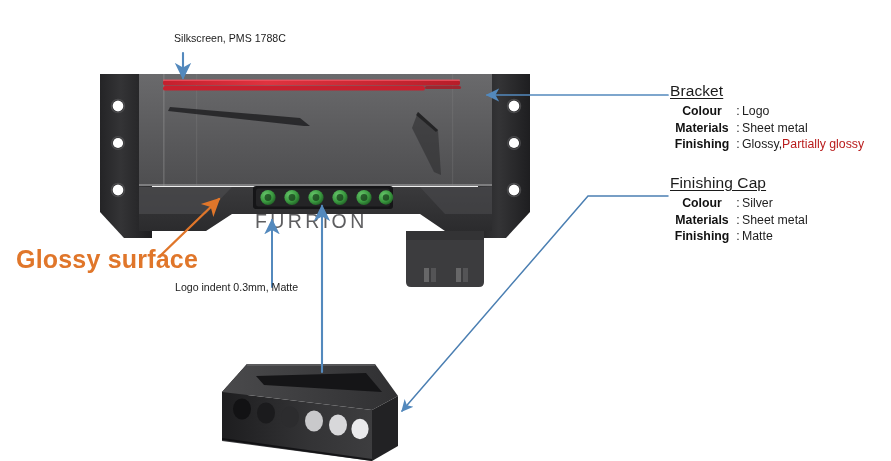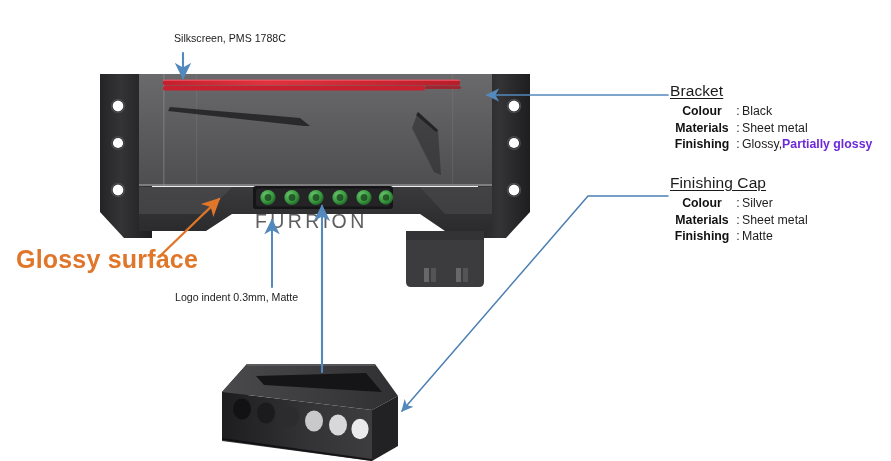--- a/index.html
+++ b/index.html
@@ -62,32 +62,32 @@
     color: #111111;
     width: 64px;
     flex: none;
   }
   .spec-colon {
     color: #222;
     width: 8px;
     flex: none;
   }
   .spec-val { color: #1d1d1d; }
-  .accent-orange { color: #6d28d9; font-weight: bold; }
+  .accent-orange { color: #b91c1c; font-weight: normal; }
 
   
   .caption {
     position: absolute;
     font-size: 10.6px;
     line-height: 13px;
     color: #1c1c1c;
     white-space: nowrap;
   }
   #silkscreen-caption { left: 174px; top: 32px; }
-  #logo-caption { left: 175px; top: 291px; }
+  #logo-caption { left: 175px; top: 281px; }
 
   
   #glossy-label {
     position: absolute;
     left: 16px;
     top: 245px;
     font-size: 25px;
     font-weight: bold;
     color: #e0762a;
     white-space: nowrap;
@@ -262,21 +262,21 @@
 
       <line x1="160" y1="256" x2="219" y2="199" stroke="#e0762a" stroke-width="2.3" marker-end="url(#arrowOrange)"></line>
     </g>
   </svg>
 
   <div class="spec-block" id="bracket-block">
     <div class="spec-title">Bracket</div>
     <div class="spec-row">
       <span class="spec-key">Colour</span>
       <span class="spec-colon">:</span>
-      <span class="spec-val">Black</span>
+      <span class="spec-val">Logo</span>
     </div>
     <div class="spec-row">
       <span class="spec-key">Materials</span>
       <span class="spec-colon">:</span>
       <span class="spec-val">Sheet metal</span>
     </div>
     <div class="spec-row">
       <span class="spec-key">Finishing</span>
       <span class="spec-colon">:</span>
       <span class="spec-val">Glossy, </span>

